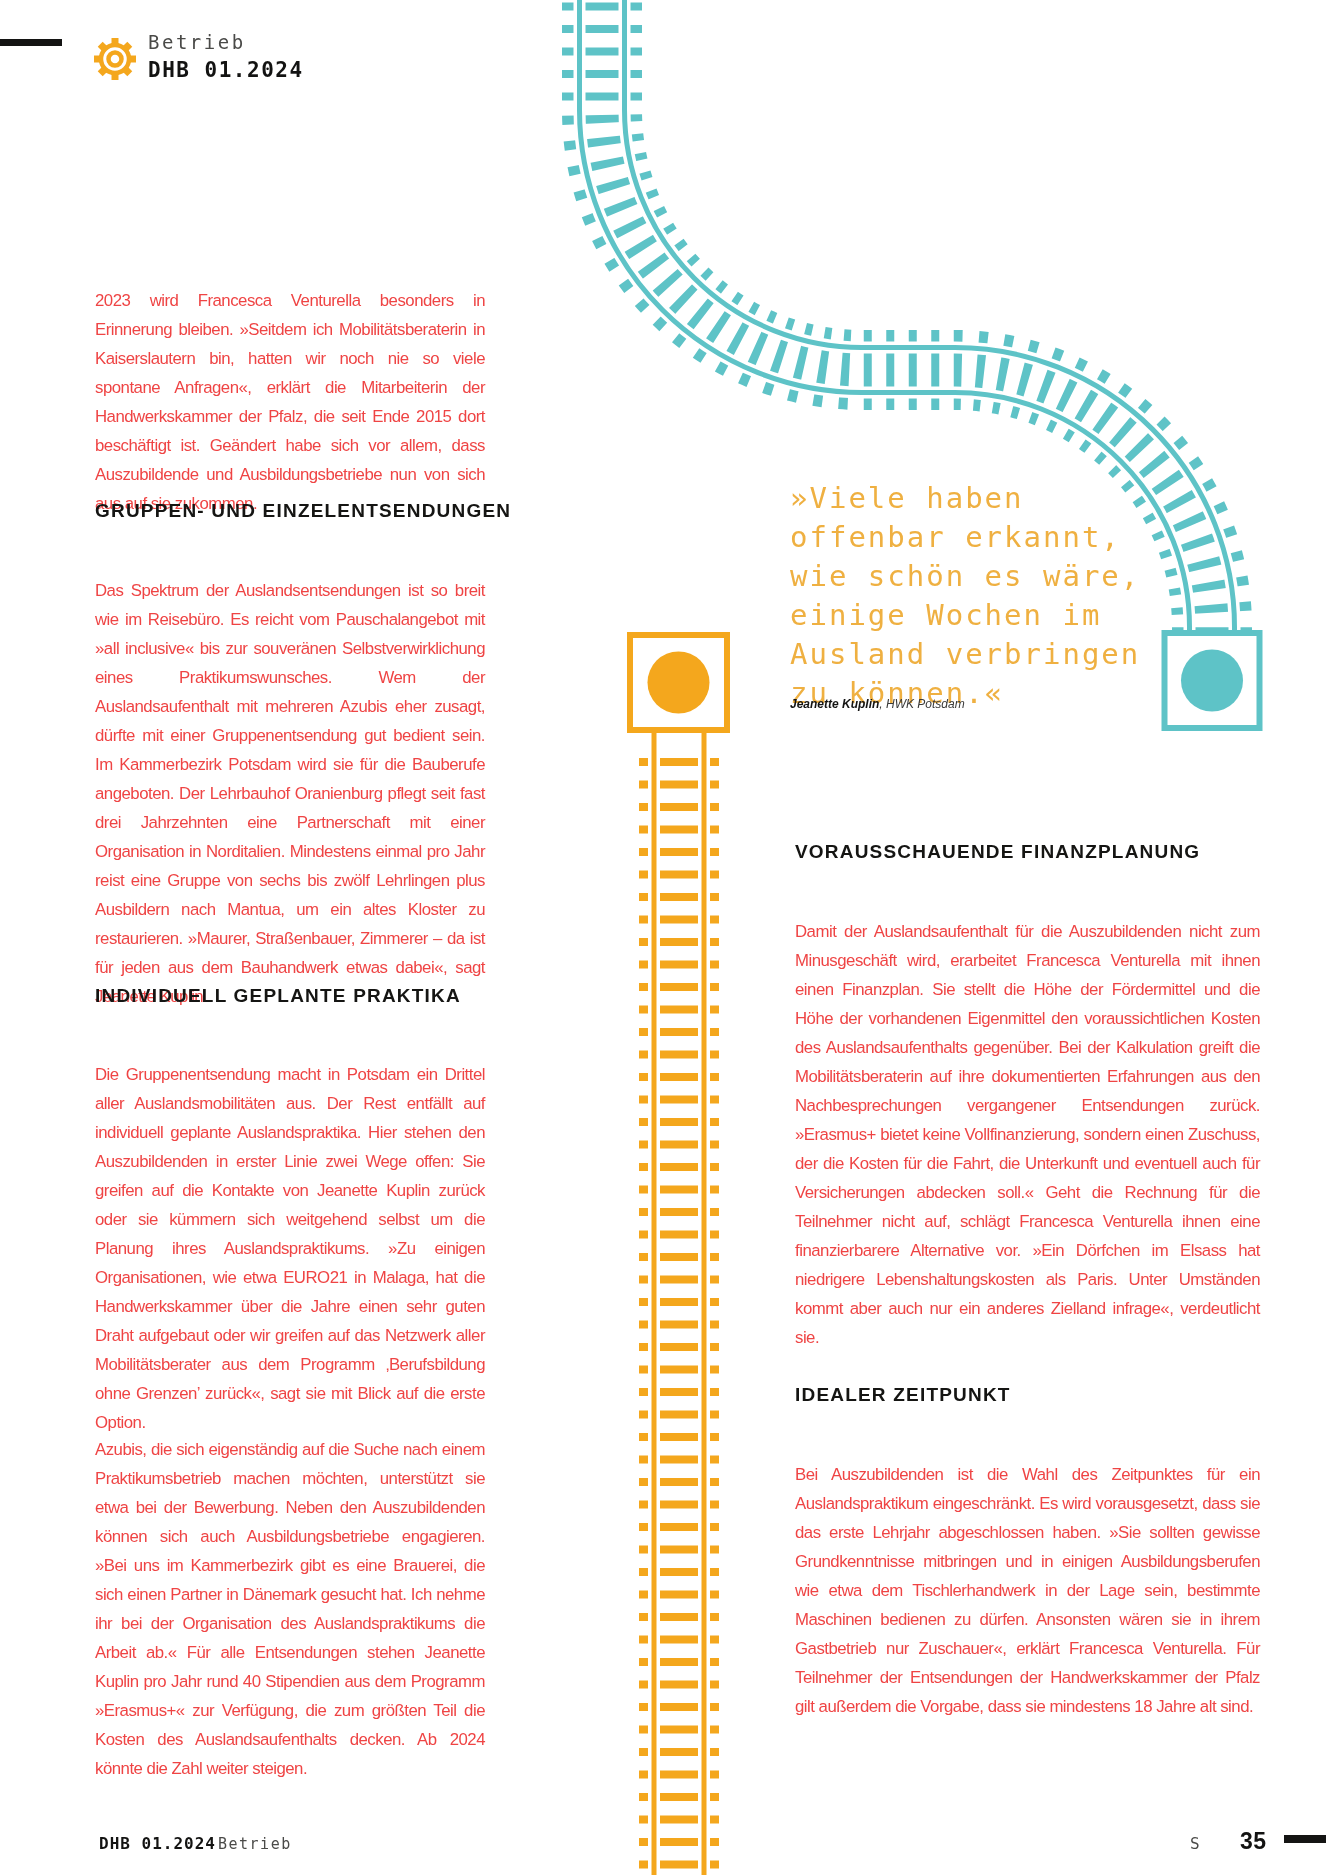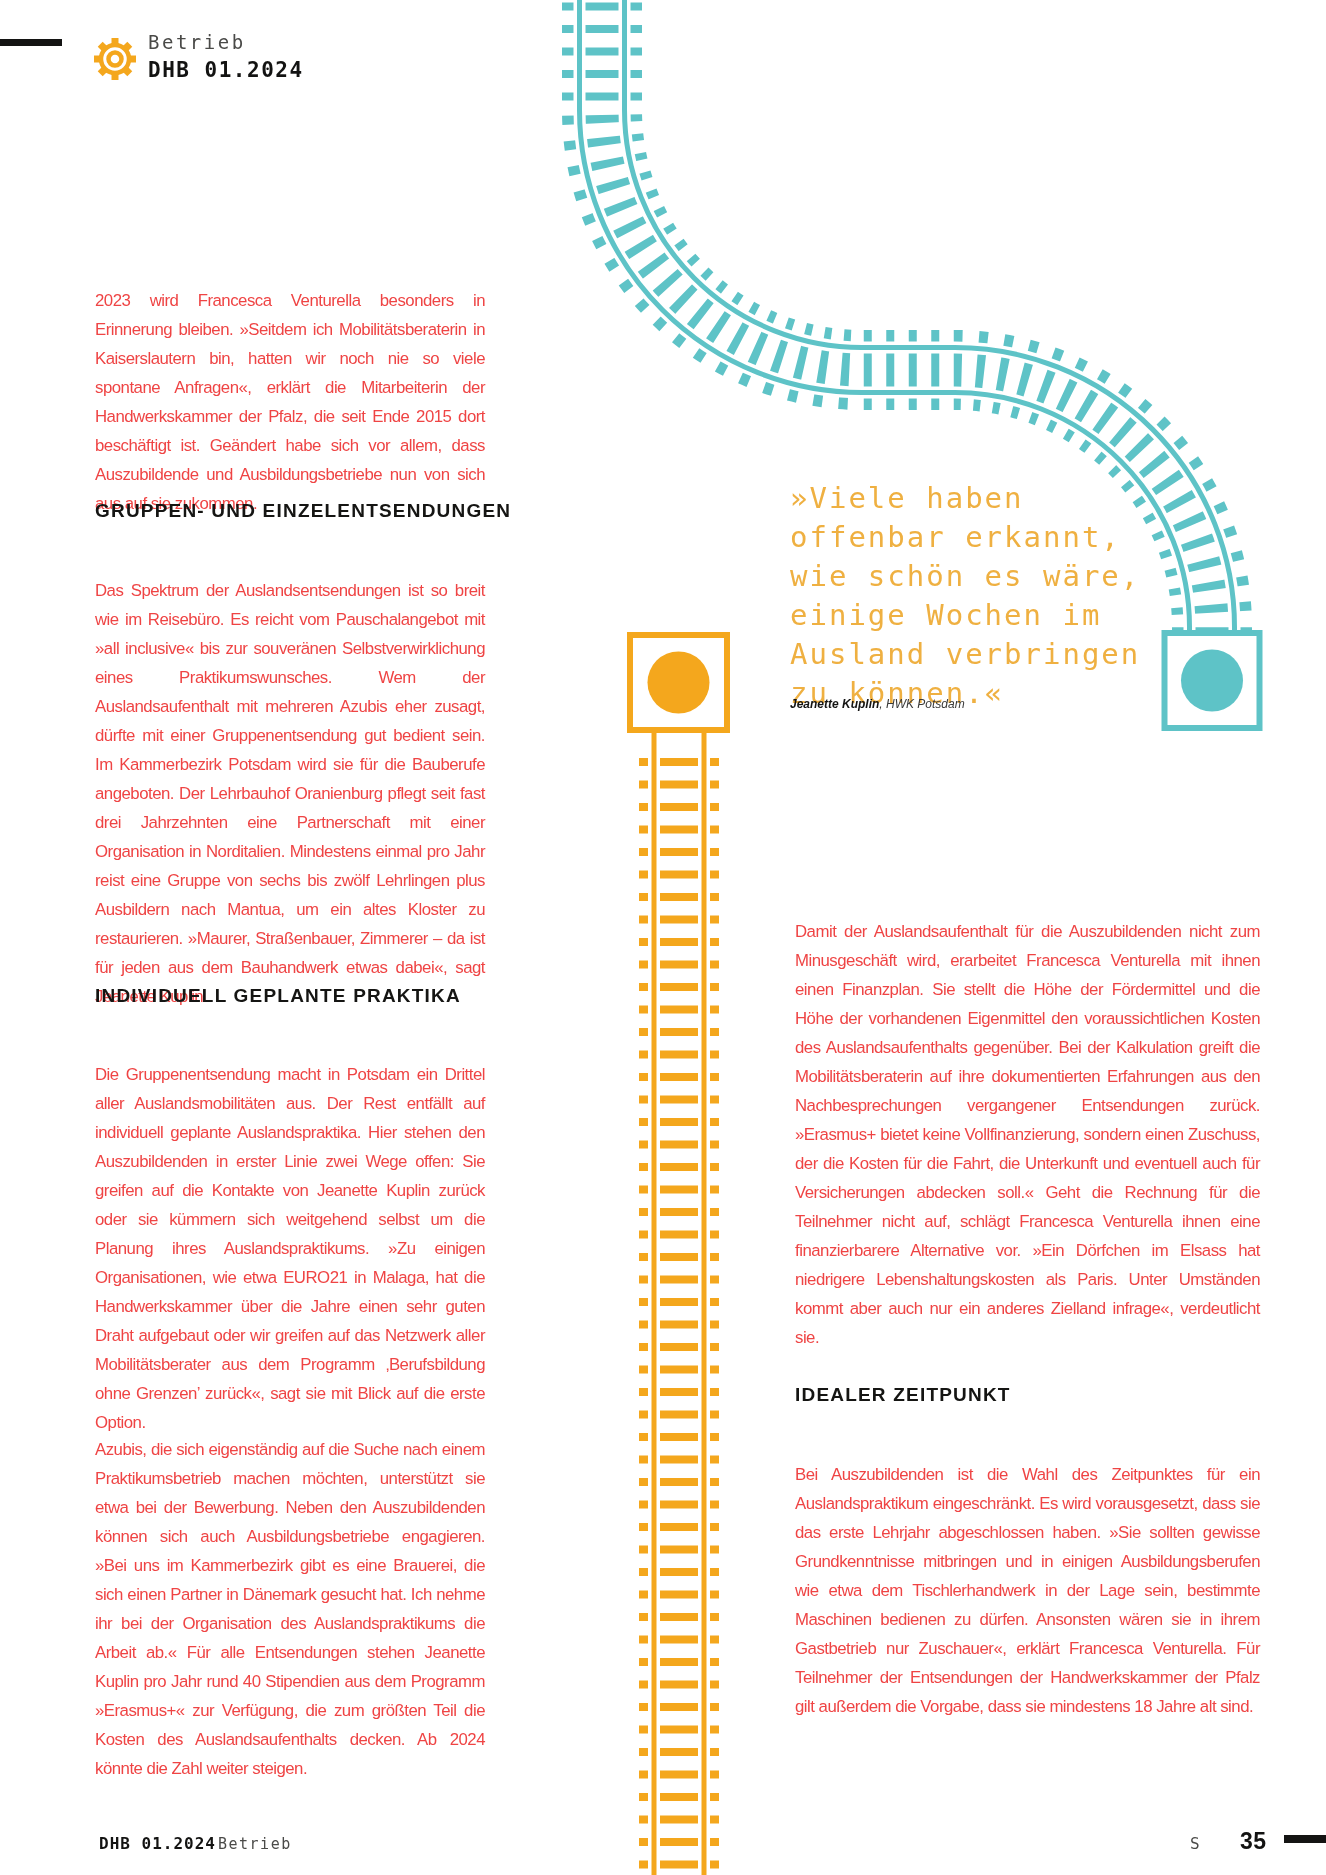--- a/index.html
+++ b/index.html
@@ -138,20 +138,21 @@
   <div class="txt pull-quote">»Viele haben
 offenbar erkannt,
 wie schön es wäre,
 einige Wochen im
 Ausland verbringen
 zu können.«</div>
   <div class="txt quote-attr">
     <span class="attr-name">Jeanette Kuplin</span><span>, HWK Potsdam</span>
   </div>
 
+  <div class="txt sec-heading col-r" style="top:841px;">VORAUSSCHAUENDE FINANZPLANUNG</div>
   <div class="txt bodycopy col-r" style="top:869px;">Damit der Auslandsaufenthalt für die Auszubildenden nicht zum Minusgeschäft wird, erarbeitet Francesca Venturella mit ihnen einen Finanzplan. Sie stellt die Höhe der Fördermittel und die Höhe der vorhandenen Eigenmittel den voraussichtlichen Kosten des Auslandsaufenthalts gegenüber. Bei der Kalkulation greift die Mobilitätsberaterin auf ihre dokumentierten Erfahrungen aus den Nachbesprechungen vergangener Entsendungen zurück. »Erasmus+ bietet keine Vollfinanzierung, sondern einen Zuschuss, der die Kosten für die Fahrt, die Unterkunft und eventuell auch für Versicherungen abdecken soll.« Geht die Rechnung für die Teilnehmer nicht auf, schlägt Francesca Venturella ihnen eine finanzierbarere Alternative vor. »Ein Dörfchen im Elsass hat niedrigere Lebenshaltungskosten als Paris. Unter Umständen kommt aber auch nur ein anderes Zielland infrage«, verdeutlicht sie.</div>
 
   <div class="txt sec-heading col-r" style="top:1384px;">IDEALER ZEITPUNKT</div>
   <div class="txt bodycopy col-r" style="top:1412px;">Bei Auszubildenden ist die Wahl des Zeitpunktes für ein Auslandspraktikum eingeschränkt. Es wird vorausgesetzt, dass sie das erste Lehrjahr abgeschlossen haben. »Sie sollten gewisse Grundkenntnisse mitbringen und in einigen Ausbildungsberufen wie etwa dem Tischlerhandwerk in der Lage sein, bestimmte Maschinen bedienen zu dürfen. Ansonsten wären sie in ihrem Gastbetrieb nur Zuschauer«, erklärt Francesca Venturella. Für Teilnehmer der Entsendungen der Handwerkskammer der Pfalz gilt außerdem die Vorgabe, dass sie mindestens 18 Jahre alt sind.</div>
 
   <div class="ftr-issue">DHB 01.2024</div>
   <div class="ftr-section">Betrieb</div>
   <div class="ftr-pageprefix">S</div>
   <div class="ftr-pagenum">35</div>
   <div class="ftr-bar"></div>

